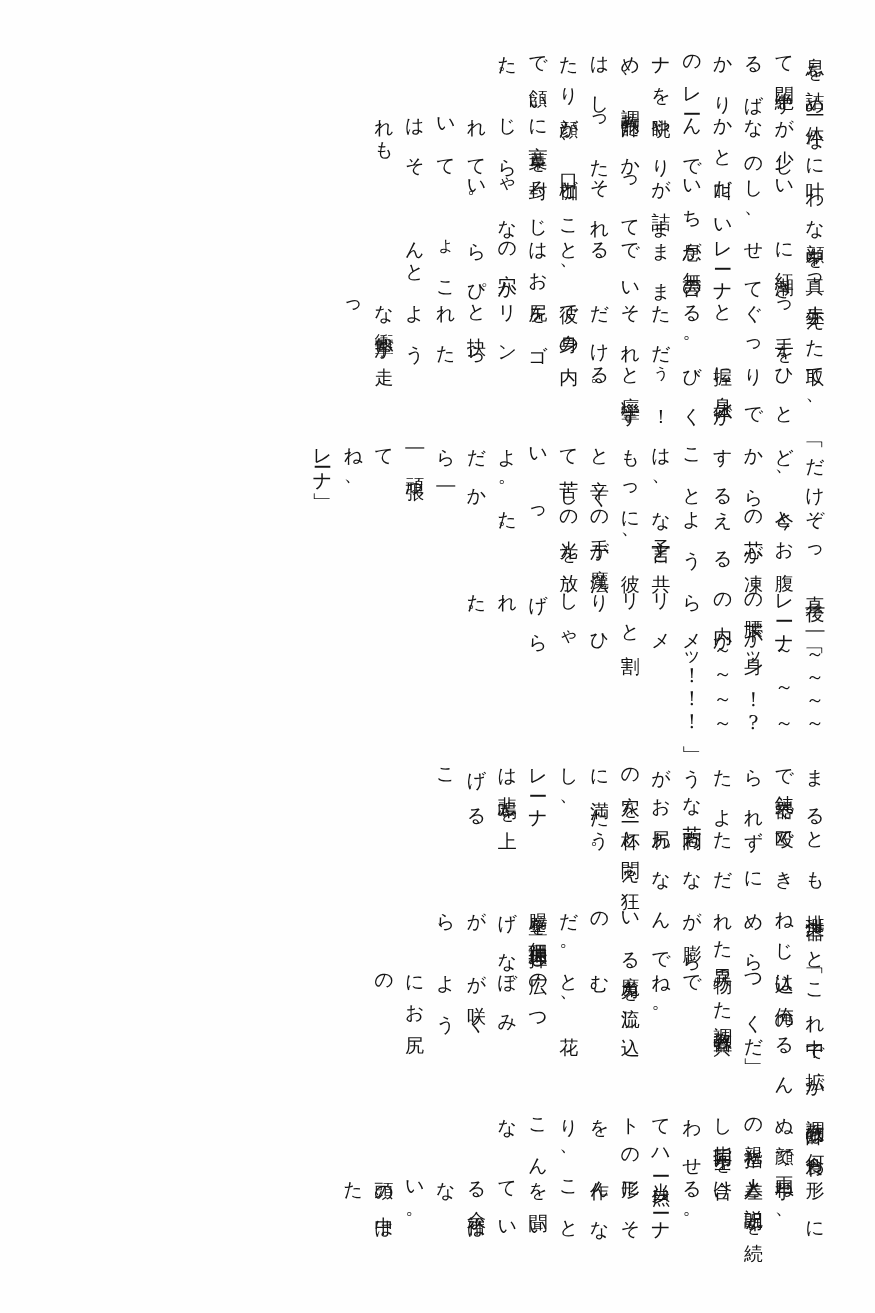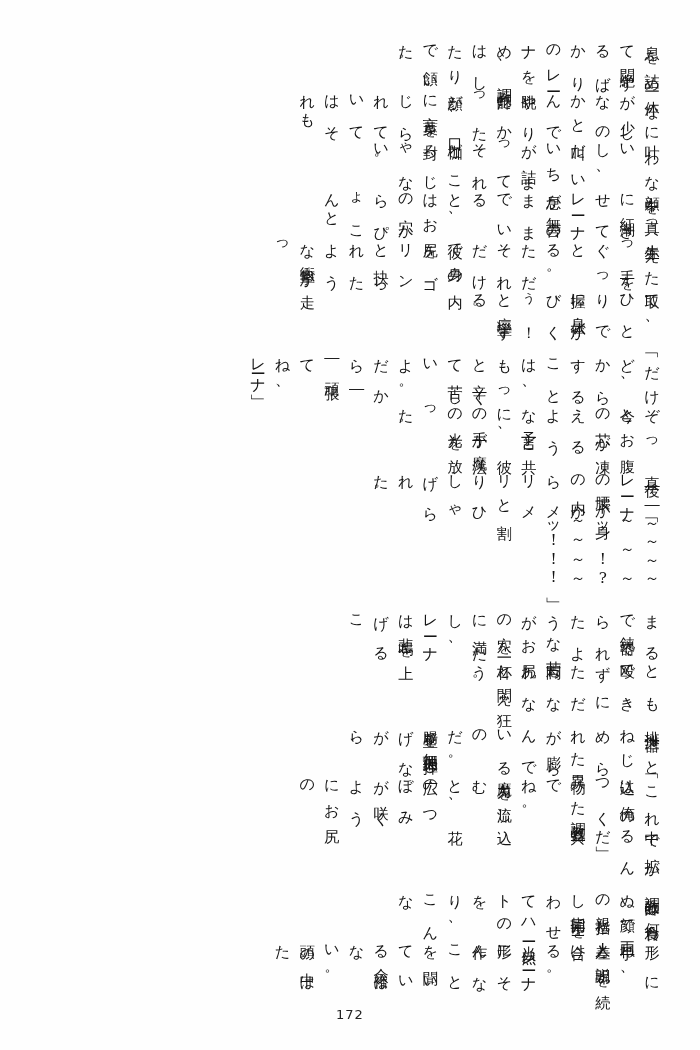--- a/index.html
+++ b/index.html
@@ -82,14 +82,13 @@
     <div class="col indent">直後――レーナの腰下が身の内からメリメリと割りひしゃげられた。</div>
     <div class="col">「～～～～～～～ッ!?　～～～～ッ!!!」</div>
     <div class="col indent">まるで鈍器で殴られたような苦悶がお尻の穴を一杯に満たし、レーナは悲鳴を上げるこ</div>
     <div class="col">ともできずにただわなわなと悶え狂う。</div>
     <div class="col indent">排泄器へとねじ込められた異物が膨らんでいるのだ。　腸壁を無理矢理押し広げながら、</div>
     <div class="col">「これは俺のつくった調教器具でね。　魔力を流し込むと、花のつぼみが咲くようにお尻の</div>
     <div class="col">中で拡がるんだ」</div>
     <div class="col indent">調教師は何食わぬ顔で両手の親指と人差し指同士を合わせてハートの形を作り、こんな</div>
     <div class="col">形にね、と説明を続ける。　当然レーナにそんなことを聞いている余裕はない。　頭の中はた</div>
   </div>
-  <div class="page-number">172</div>
 </div>
 
 </body></html>

